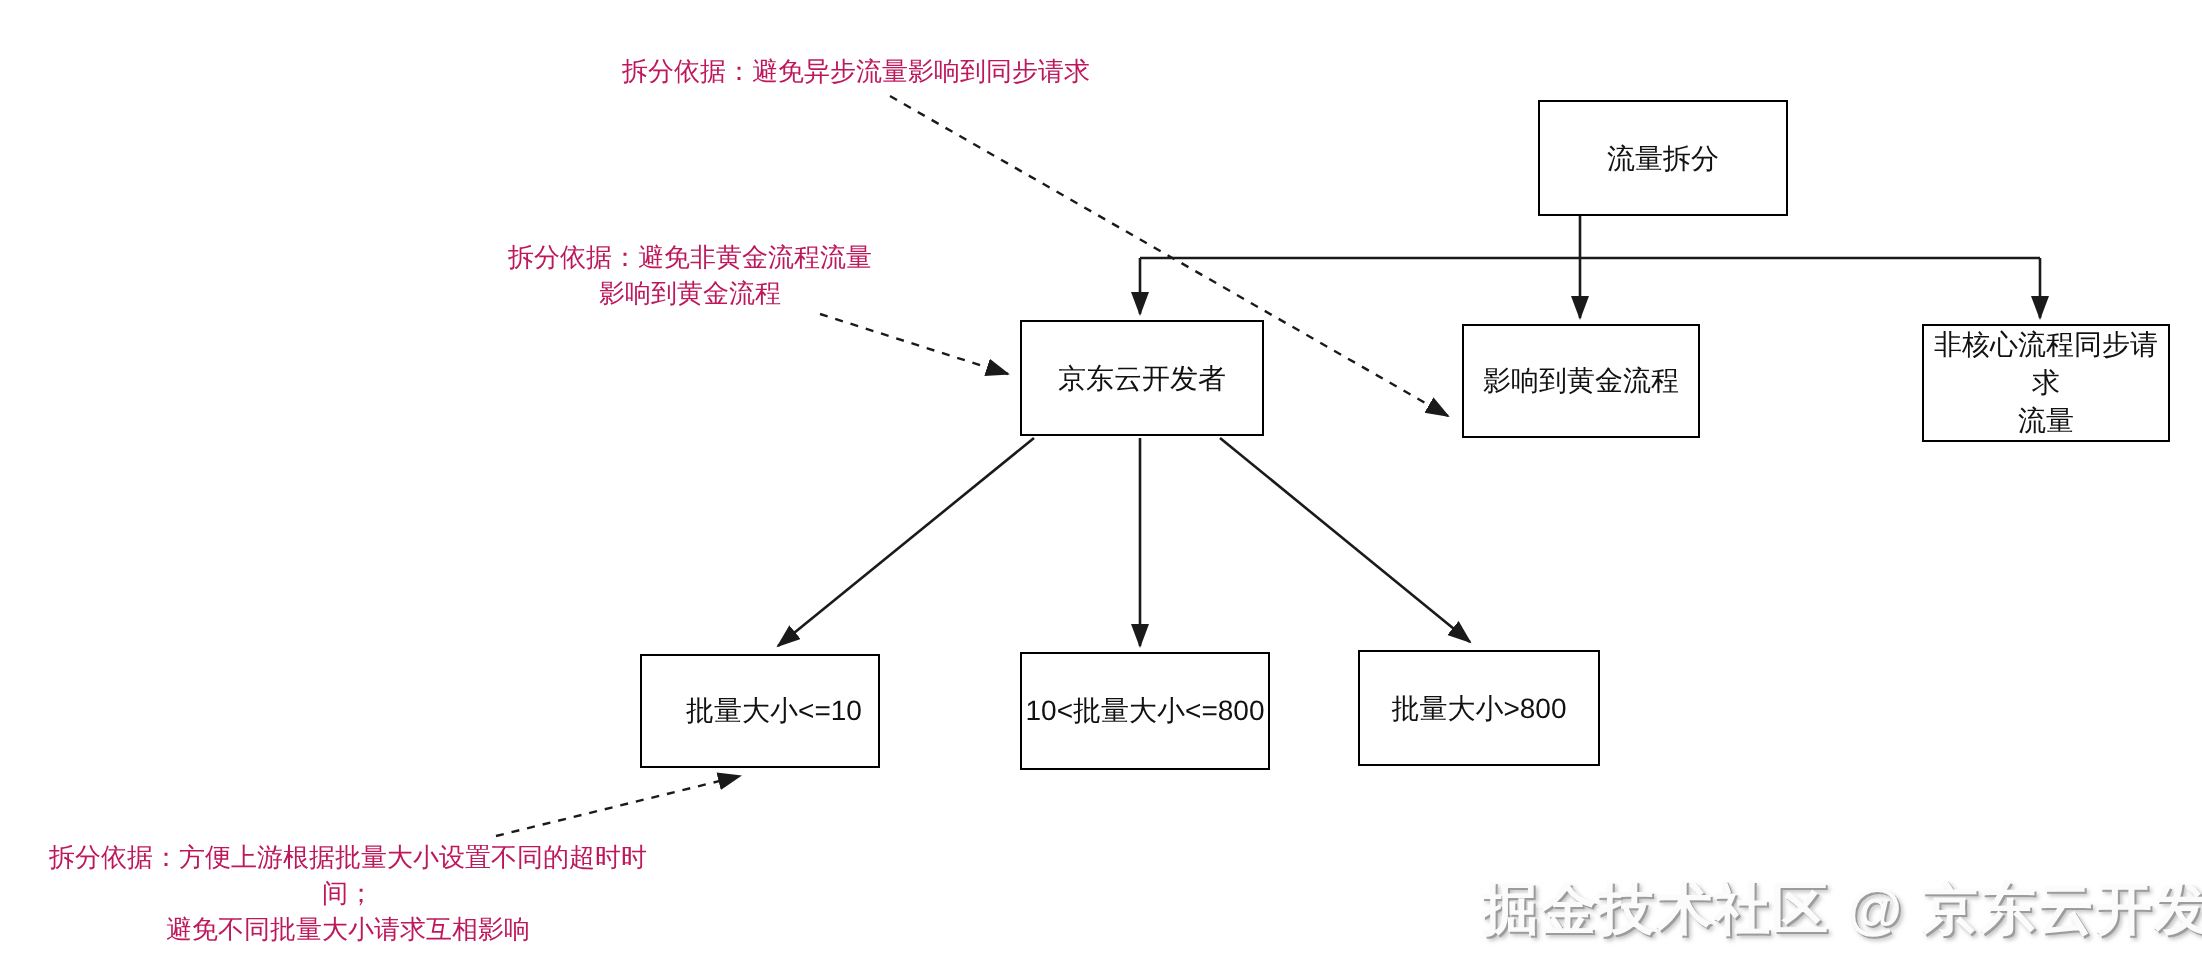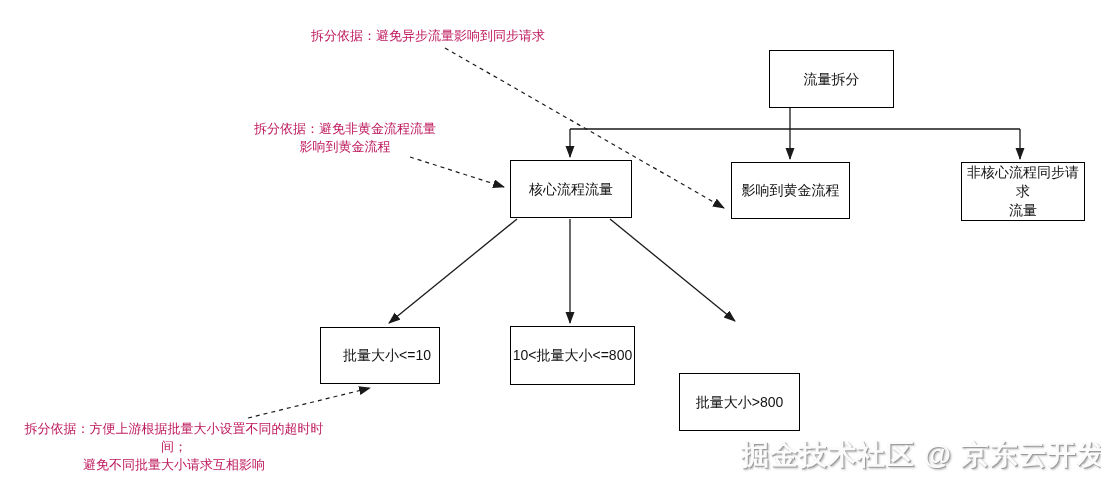--- a/index.html
+++ b/index.html
@@ -40,21 +40,21 @@
     text-shadow:1px 1px 0 #9c9c9c, 2px 2px 2px rgba(140,140,140,0.55), -1px -1px 0 #ffffff;
     white-space:nowrap;
   }
   
   #node-root   {left:728px;top:50px;width:125px;height:58px;margin-left:41px;}
   #node-core   {left:510px;top:160px;width:122px;height:58px;}
   #node-async  {left:731px;top:162px;width:119px;height:57px;}
   #node-noncore{left:961px;top:162px;width:124px;height:59px;}
   #node-small  {left:320px;top:327px;width:120px;height:57px;padding-left:14px;}
   #node-medium {left:510px;top:326px;width:125px;height:59px;}
-  #node-large  {left:679px;top:325px;width:121px;height:58px;margin-top:48px;}
+  #node-large  {left:679px;top:325px;width:121px;height:58px;}
   
   #note-async{left:303px;top:27px;width:250px;}
   #note-core {left:250px;top:120px;width:190px;}
   #note-batch{left:18px;top:420px;width:312px;}
 </style>
 </head>
 <body>
 
 <div class="stage">
 
@@ -74,21 +74,21 @@
     <line x1="517" y1="219" x2="389" y2="323" stroke="#1a1a1a" stroke-width="1.3" marker-end="url(#arr)"></line>
     <line x1="570" y1="219" x2="570" y2="323" stroke="#1a1a1a" stroke-width="1.3" marker-end="url(#arr)"></line>
     <line x1="610" y1="219" x2="735" y2="321" stroke="#1a1a1a" stroke-width="1.3" marker-end="url(#arr)"></line>
 
     <line x1="445" y1="48" x2="724" y2="208" stroke="#1a1a1a" stroke-width="1.2" stroke-dasharray="4 4" marker-end="url(#arr)"></line>
     <line x1="410" y1="157" x2="504" y2="187" stroke="#1a1a1a" stroke-width="1.2" stroke-dasharray="4 4" marker-end="url(#arr)"></line>
     <line x1="248" y1="418" x2="370" y2="388" stroke="#1a1a1a" stroke-width="1.2" stroke-dasharray="4 4" marker-end="url(#arr)"></line>
   </svg>
 
   <div class="node" id="node-root">流量拆分</div>
-  <div class="node" id="node-core">核心流程流量</div>
+  <div class="node" id="node-core">京东云开发者</div>
   <div class="node" id="node-async">影响到黄金流程</div>
   <div class="node" id="node-noncore">非核心流程同步请求
 流量</div>
   <div class="node" id="node-small">批量大小&lt;=10</div>
   <div class="node" id="node-medium">10&lt;批量大小&lt;=800</div>
   <div class="node" id="node-large">批量大小&gt;800</div>
 
   <div class="note" id="note-async">拆分依据：避免异步流量影响到同步请求</div>
   <div class="note" id="note-core">拆分依据：避免非黄金流程流量
 影响到黄金流程</div>

